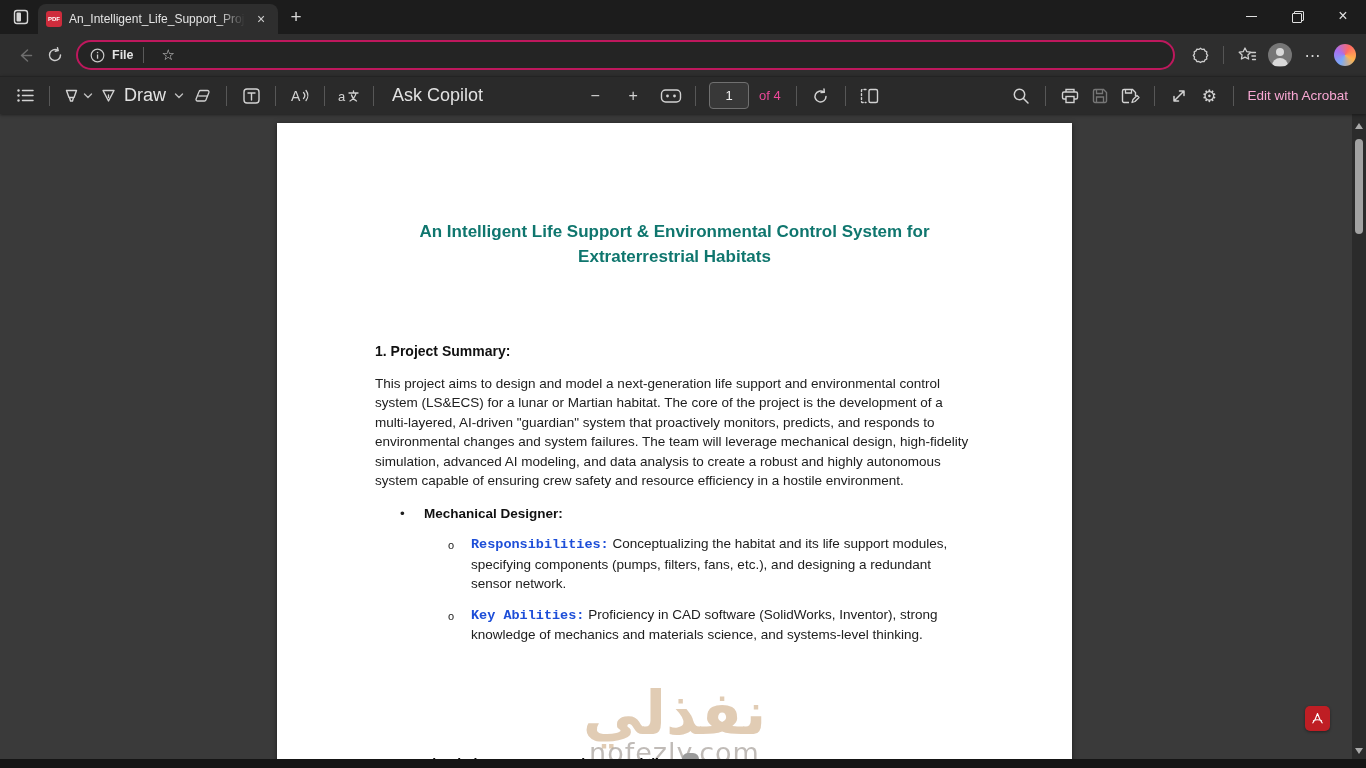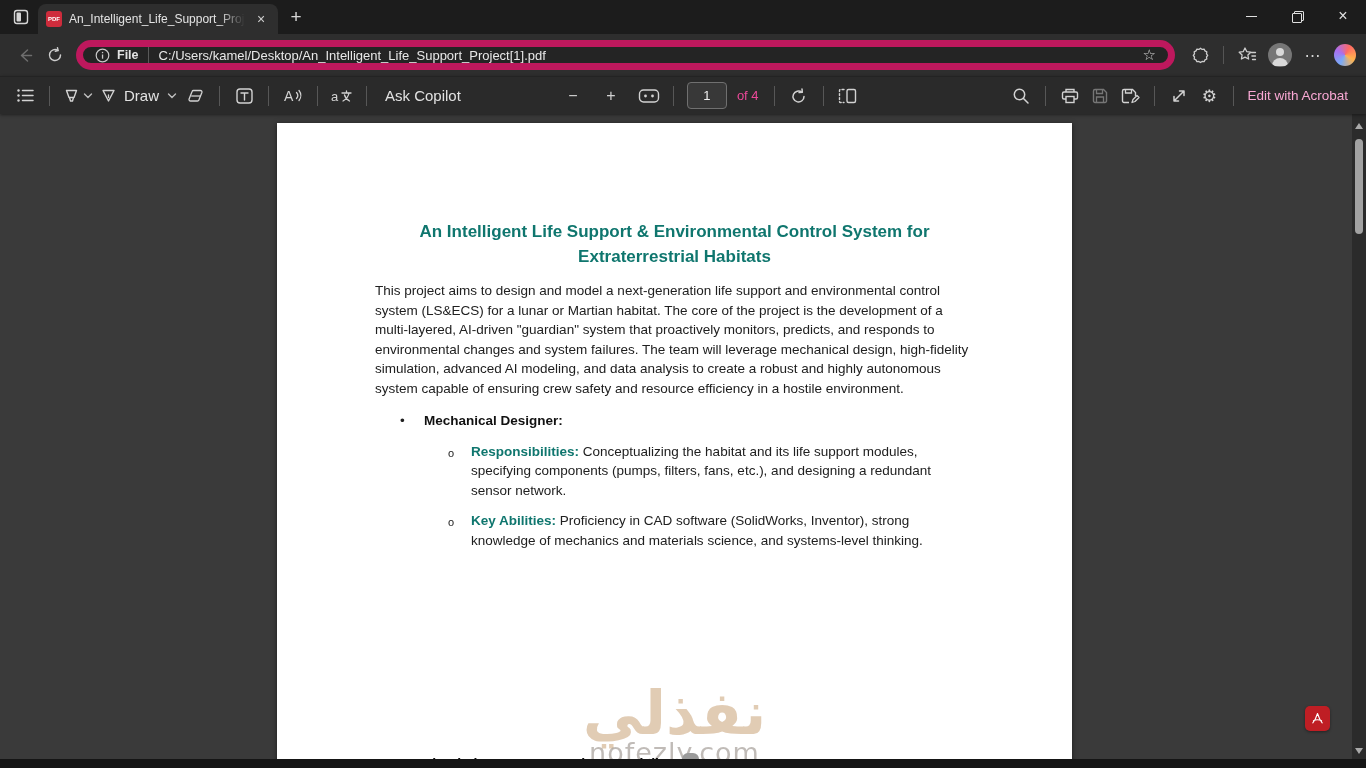--- a/index.html
+++ b/index.html
@@ -25,40 +25,40 @@
   .restore-glyph { position:relative; width:11px; height:11px; }
   .restore-glyph::before { content:""; position:absolute; left:2px; top:0; width:8px; height:8px; border:1px solid #e0e0e0; border-radius:1px; }
   .restore-glyph::after { content:""; position:absolute; left:0; top:2px; width:8px; height:8px; border:1px solid #e0e0e0; border-radius:1px; background:#1c1c1c; }
   .close-glyph { font-size:16px; line-height:1; }
 
   
   .navbar { height:42px; background:#2e2e2e; display:flex; align-items:center; padding:0 10px; }
   .nav-btn { width:30px; height:30px; font-size:16px; border-radius:6px; }
   .nav-back { color:#6e6e6e; }
   .nav-refresh { color:#cdcdcd; }
-  .url-pill { flex:1; height:30px; background:#242424; border:7px solid #be185d; border-radius:15px;
+  .url-pill { flex:1; height:30px; background:#242424; border:2px solid #be185d; border-radius:15px;
     display:flex; align-items:center; padding:0 12px; margin:0 10px 0 6px; min-width:0; }
   .info-badge { flex:none; margin-right:7px; }
   .proto-label { color:#e3e3e3; font-size:12.5px; font-weight:700; margin-right:9px; }
   .pill-divider { width:1px; height:16px; background:#5a5a5a; margin-right:10px; }
   .url-text { color:#e8e8e8; font-size:13px; white-space:nowrap; overflow:hidden; flex:1; }
   .pill-star { color:#cfcfcf; font-size:15px; flex:none; margin-left:8px; }
   .nav-right { display:flex; align-items:center; gap:6px; }
   .nav-sep { width:1px; height:18px; background:#555; margin:0 2px; }
   .avatar { width:24px; height:24px; border-radius:50%; background:#767676; overflow:hidden; display:flex; align-items:flex-end; justify-content:center; }
   .more-dots { color:#d6d6d6; font-size:16px; letter-spacing:1px; }
   .copilot-orb { width:22px; height:22px; border-radius:50%;
     background:conic-gradient(from 210deg,#79aaf7,#a96ef0,#ff6a64,#ffb34d,#79aaf7); }
 
   
   .pdfbar { height:38px; background:#2a2a2a; border-top:1px solid #232323; box-shadow:0 1px 3px rgba(0,0,0,.45);
     display:flex; align-items:center; padding:0 10px; position:relative; z-index:3; color:#d2d2d2; }
   .tool-btn { height:30px; min-width:30px; padding:0 3px; border-radius:5px; }
   .tool-sep { width:1px; height:20px; background:#575757; margin:0 9px; flex:none; }
-  .tool-label { font-size:15px; color:#e2e2e2; padding:0 6px; white-space:nowrap; }
+  .tool-label { font-size:18px; color:#e2e2e2; padding:0 6px; white-space:nowrap; }
   .chev { margin-left:2px; }
   .glyph-btn { font-size:16px; color:#d2d2d2; }
   .page-box { width:40px; height:27px; background:#383838; border:1px solid #707070; border-radius:4px;
     color:#f0f0f0; font-size:13px; text-align:center; margin:0 4px; font-family:"Liberation Sans",sans-serif; }
   .of-label { font-size:13px; color:#ec4899; margin:0 6px; white-space:nowrap; }
   .zoom-group { display:flex; align-items:center; margin-left:88px; }
   .right-group { display:flex; align-items:center; margin-left:auto; }
   .acrobat-label { font-size:13.5px; color:#f9a8d4; font-weight:400; padding:0 8px 0 4px; white-space:nowrap; }
   .dim { opacity:.45; }
 
@@ -71,21 +71,21 @@
     width:575px; margin:0 auto; }
   .h-sec { margin-top:73px; font-weight:700; font-size:14px; color:#111; }
   .h-sec2 { margin-top:41px; font-weight:700; font-size:14px; color:#111; }
   .para { margin-top:12px; max-width:600px; }
   .bullet-row { display:flex; margin-top:13px; margin-left:25px; }
   .bullet-dot { width:24px; flex:none; }
   .bullet-text { font-weight:700; color:#111; font-size:13.5px; }
   .sub-row { display:flex; margin-top:11px; margin-left:73px; }
   .sub-marker { width:23px; flex:none; font-size:11px; padding-top:2px; }
   .sub-body { max-width:488px; }
-  .sub-label { font-weight:700; color:#0f766e; }
+  .sub-label { font-weight:700; color:#1d4ed8;font-family:Liberation Mono, monospace; }
   .watermark { position:absolute; left:50%; top:560px; transform:translateX(-50%); text-align:center; pointer-events:none; }
   .wm-logo { font-family:"DejaVu Sans",sans-serif; font-size:60px; font-weight:700; line-height:1;
     color:#c49a6c; opacity:.5; }
   .wm-domain { font-family:"DejaVu Sans",sans-serif; font-size:27px; letter-spacing:1px; color:#8d857e; opacity:.55; margin-top:0px; }
   .cutoff-heading { position:absolute; left:146px; top:632px; font-weight:700; font-size:14px; color:#111; white-space:nowrap; }
 
   
   .scrollbar { position:absolute; right:0; top:0; width:14px; height:100%; background:#2b2b2b; }
   .sb-arrow { position:absolute; left:0; width:14px; height:14px; display:flex; align-items:center; justify-content:center; cursor:pointer; }
   .sb-up { top:5px; } .sb-down { top:630px; }
@@ -144,21 +144,20 @@
     </svg>
   </div>
   <div class="url-pill">
     <svg class="info-badge" width="15" height="15" viewBox="0 0 15 15">
       <circle cx="7.5" cy="7.5" r="6.3" fill="none" stroke="#c9c9c9" stroke-width="1.2"></circle>
       <rect x="6.9" y="6.5" width="1.3" height="4.2" fill="#c9c9c9"></rect>
       <rect x="6.9" y="3.9" width="1.3" height="1.3" fill="#c9c9c9"></rect>
     </svg>
     <span class="proto-label">File</span>
     <div class="pill-divider"></div>
-    <span class="url-text">C:/Users/kamel/Desktop/An_Intelligent_Life_Support_Project[1].pdf</span>
     <span class="pill-star">☆</span>
   </div>
   <div class="nav-right">
     <div class="nav-btn icon-btn">
       <svg width="19" height="19" viewBox="0 0 19 19">
         <path d="M9.5 2.2 l1.6 1.2 2 -.3 .9 1.8 1.8 .9 -.3 2 1.2 1.6 -1.2 1.6 .3 2 -1.8 .9 -.9 1.8 -2 -.3 -1.6 1.2 -1.6 -1.2 -2 .3 -.9 -1.8 -1.8 -.9 .3 -2 -1.2 -1.6 1.2 -1.6 -.3 -2 1.8 -.9 .9 -1.8 2 .3 z" fill="none" stroke="#cdcdcd" stroke-width="1.3" stroke-linejoin="round"></path>
       </svg>
     </div>
     <div class="nav-sep"></div>
     <div class="nav-btn icon-btn">
@@ -315,20 +314,21 @@
     </div>
     <div class="tool-sep"></div>
     <span class="acrobat-label">Edit with Acrobat</span>
   </div>
 </div>
 
 <div class="viewer">
   <div class="page">
     <div class="page-inner">
       <div class="doc-title">An Intelligent Life Support &amp; Environmental Control System for Extraterrestrial Habitats</div>
+      <div class="h-sec">1. Project Summary:</div>
       <div class="para">This project aims to design and model a next-generation life support and environmental control system (LS&amp;ECS) for a lunar or Martian habitat. The core of the project is the development of a multi-layered, AI-driven "guardian" system that proactively monitors, predicts, and responds to environmental changes and system failures. The team will leverage mechanical design, high-fidelity simulation, advanced AI modeling, and data analysis to create a robust and highly autonomous system capable of ensuring crew safety and resource efficiency in a hostile environment.</div>
 
       <div class="bullet-row">
         <span class="bullet-dot">•</span>
         <span class="bullet-text">Mechanical Designer:</span>
       </div>
 
       <div class="sub-row">
         <span class="sub-marker">o</span>
         <span class="sub-body"><b class="sub-label">Responsibilities:</b><span> Conceptualizing the habitat and its life support modules, specifying components (pumps, filters, fans, etc.), and designing a redundant sensor network.</span></span>

